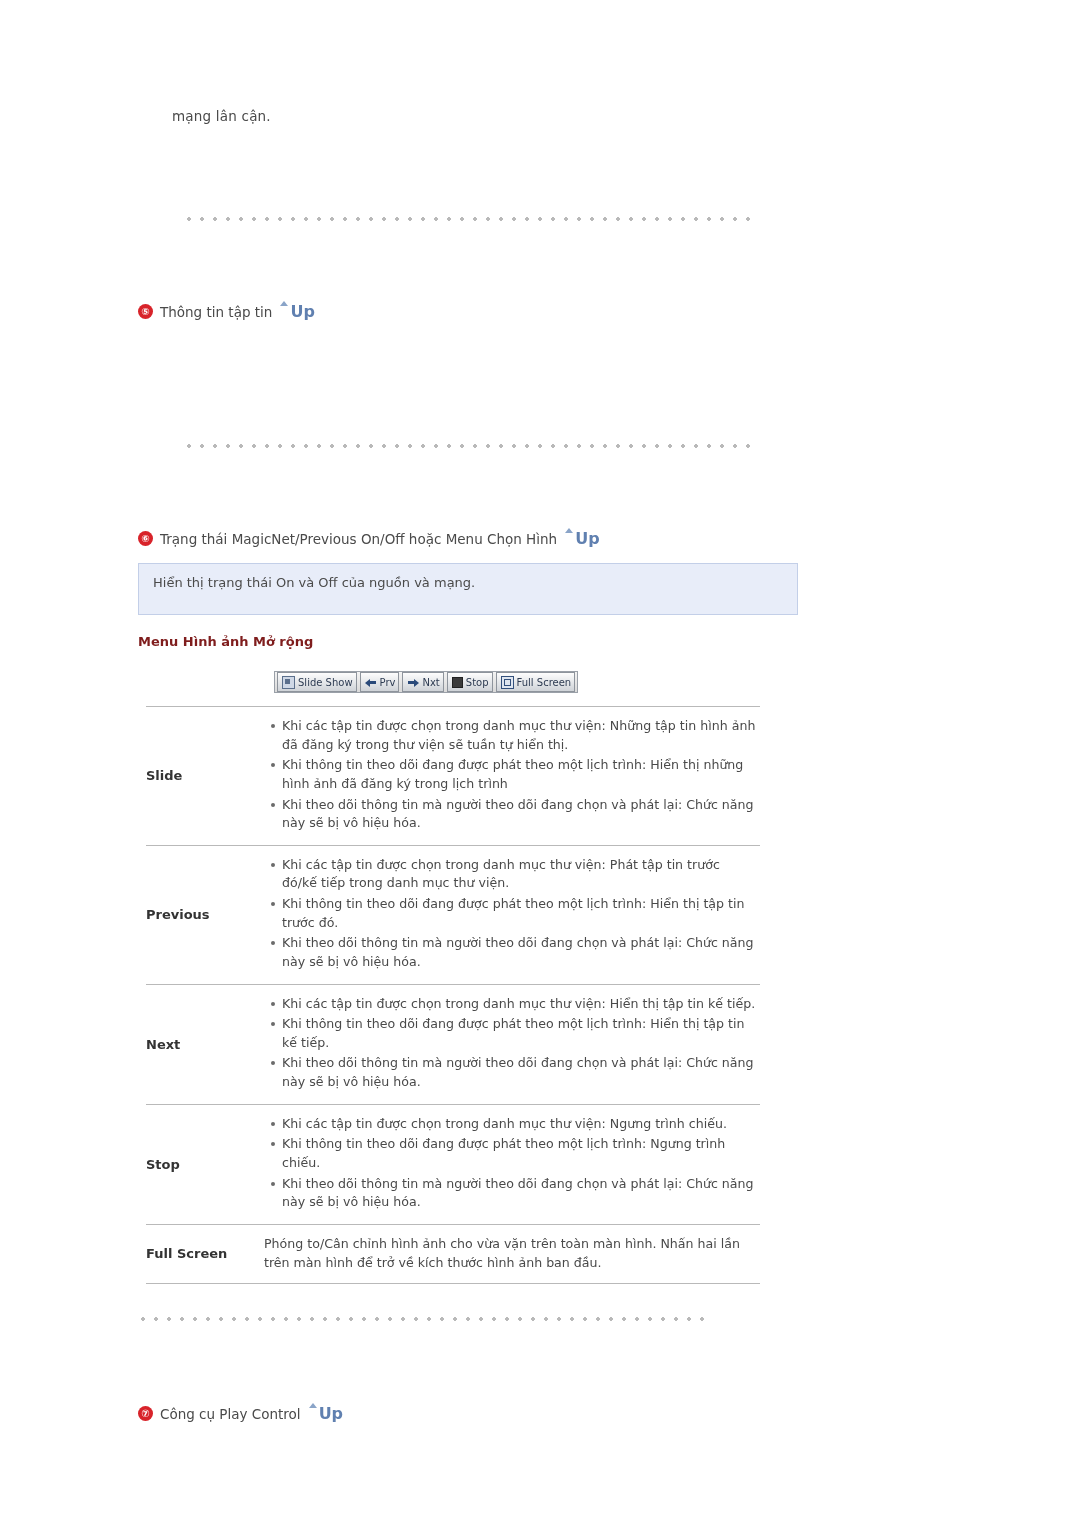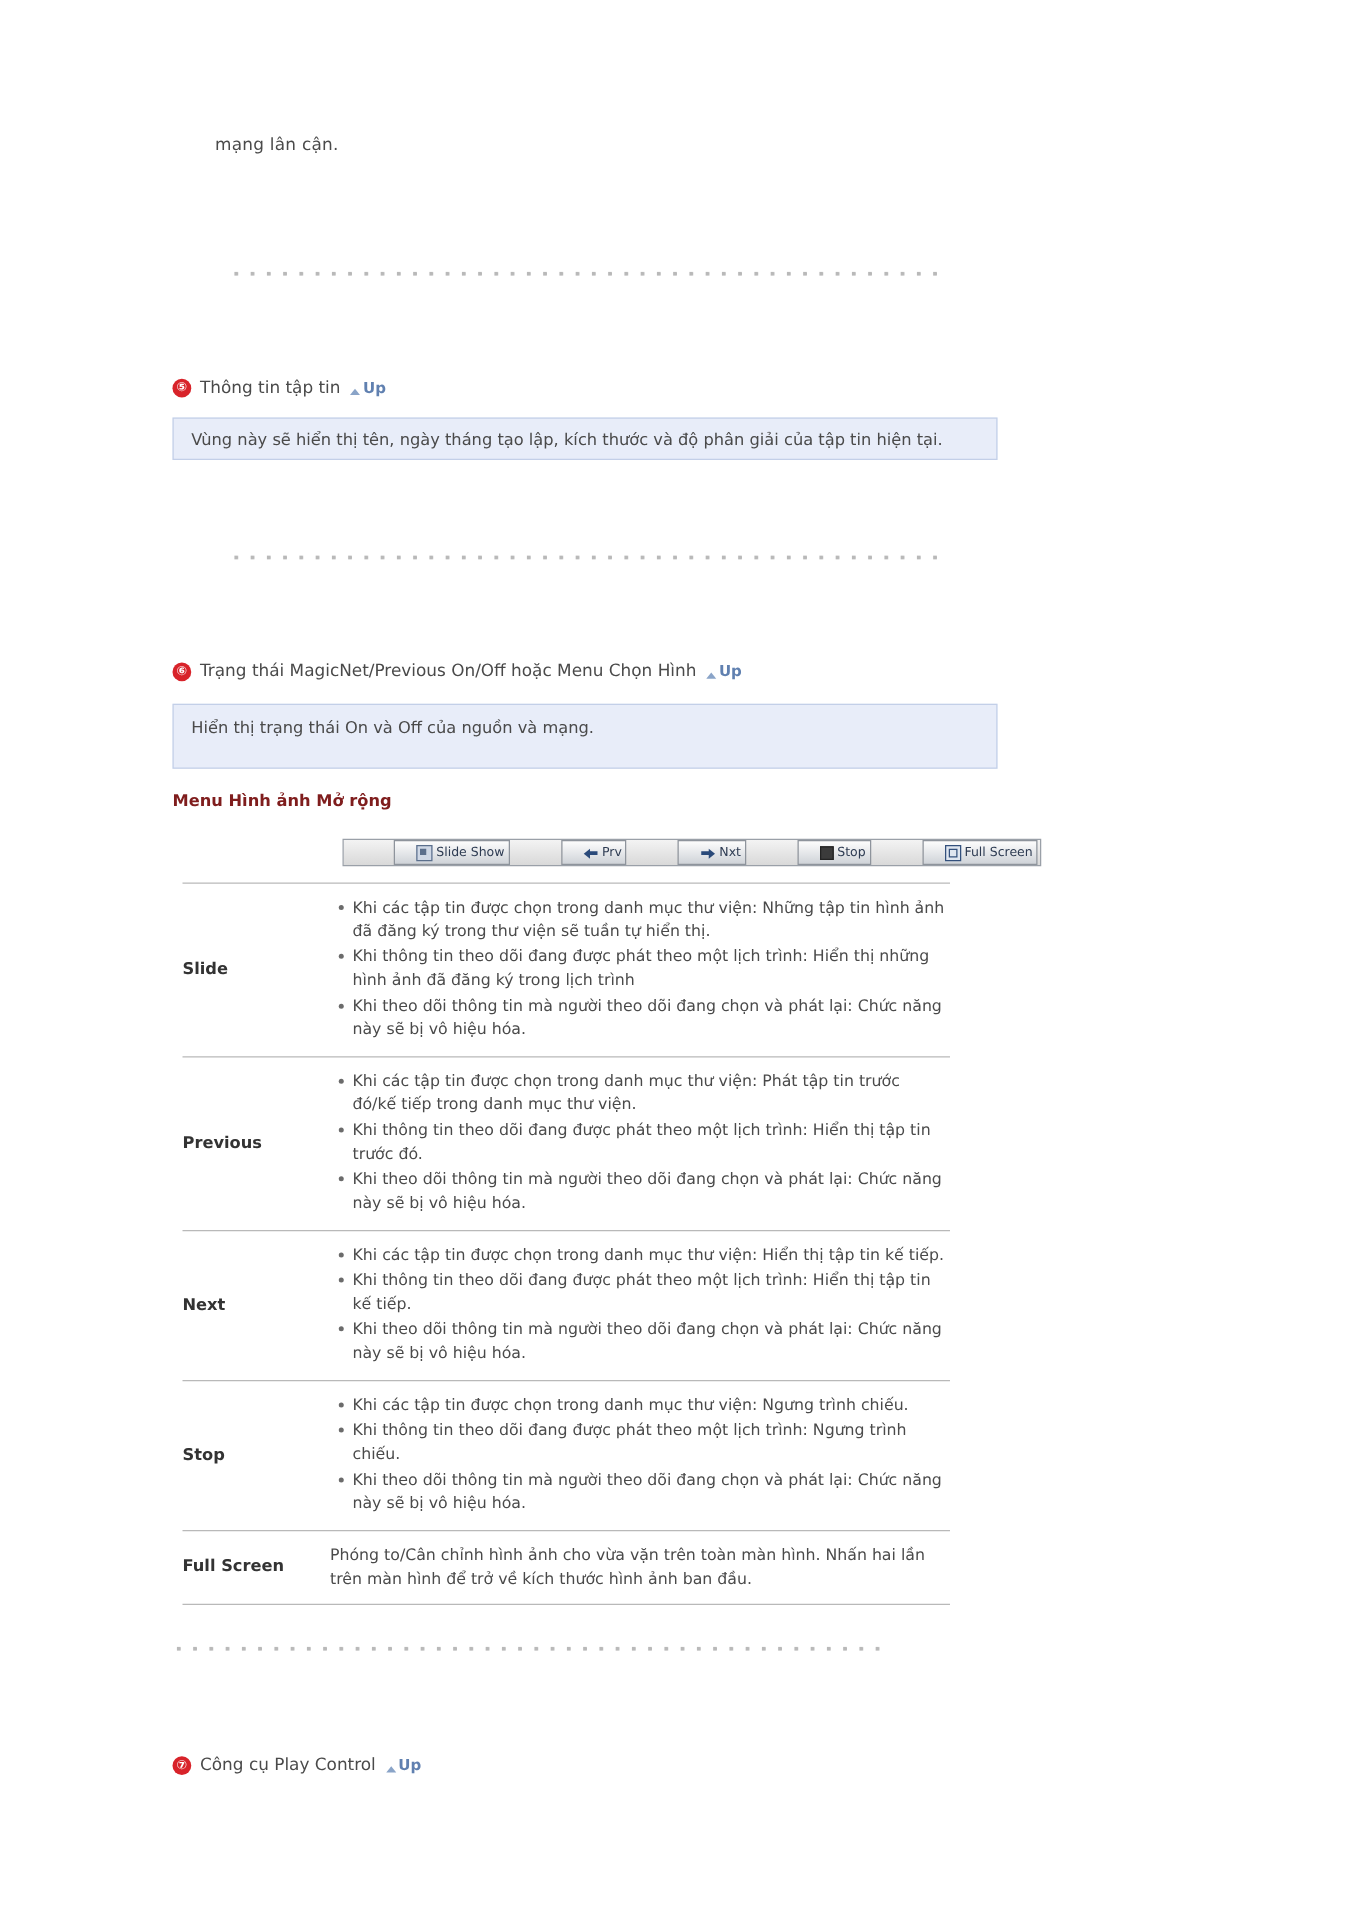--- a/index.html
+++ b/index.html
@@ -62,24 +62,24 @@
     color: #fff;
     font-size: 10px;
     line-height: 15px;
     text-align: center;
     margin-right: 7px;
     font-family: "DejaVu Sans", sans-serif;
     font-weight: bold;
   }
   .uplink {
     display: inline-flex;
-    align-items: flex-end;
+    align-items: flex-start;
     margin-left: 8px;
     color: #6080b0;
-    font-size: 12px;
+    font-size: 16px;
     font-weight: bold;
     text-decoration: none;
   }
   .uptri {
     display: inline-block;
     width: 0; height: 0;
     border-left: 4px solid transparent;
     border-right: 4px solid transparent;
     border-bottom: 5px solid #8aa4c8;
     margin-right: 2px;
@@ -128,25 +128,24 @@
     padding: 1px 2px;
     box-sizing: border-box;
   }
   .tb-btn {
     display: flex;
     align-items: center;
     height: 18px;
     border: 1px solid #8e949c;
     background: linear-gradient(#fdfdfd, #cfd3d8);
     margin-right: 3px;
-    padding: 0 3px 0 17px;
+    padding: 0 3px 0 4px;
     font-size: 10px;
     color: #2d3b52;
     white-space: nowrap;
-    margin-left: 38px;
   }
   .tb-btn:last-child { margin-right: 0; }
   .tb-ico {
     width: 11px; height: 11px;
     margin-right: 3px;
     display: inline-block;
     position: relative;
   }
   .ico-slide {
     background: #cfd8e6;
@@ -270,23 +269,20 @@
   <div class="dots dots-1"></div>
 
   <div class="head head-5">
     <span class="num">⑤</span>
     <span>Thông tin tập tin</span>
     <a class="uplink" href="#">
         <span class="uptri"></span>
         <span>Up</span>
       </a>
   </div>
-  <div class="notebox note-1">
-    <span>Vùng này sẽ hiển thị tên, ngày tháng tạo lập, kích thước và độ phân giải của tập tin hiện tại.</span>
-  </div>
 
   <div class="dots dots-2"></div>
 
   <div class="head head-6">
     <span class="num">⑥</span>
     <span>Trạng thái MagicNet/Previous On/Off hoặc Menu Chọn Hình</span>
     <a class="uplink" href="#">
         <span class="uptri"></span>
         <span>Up</span>
       </a>

